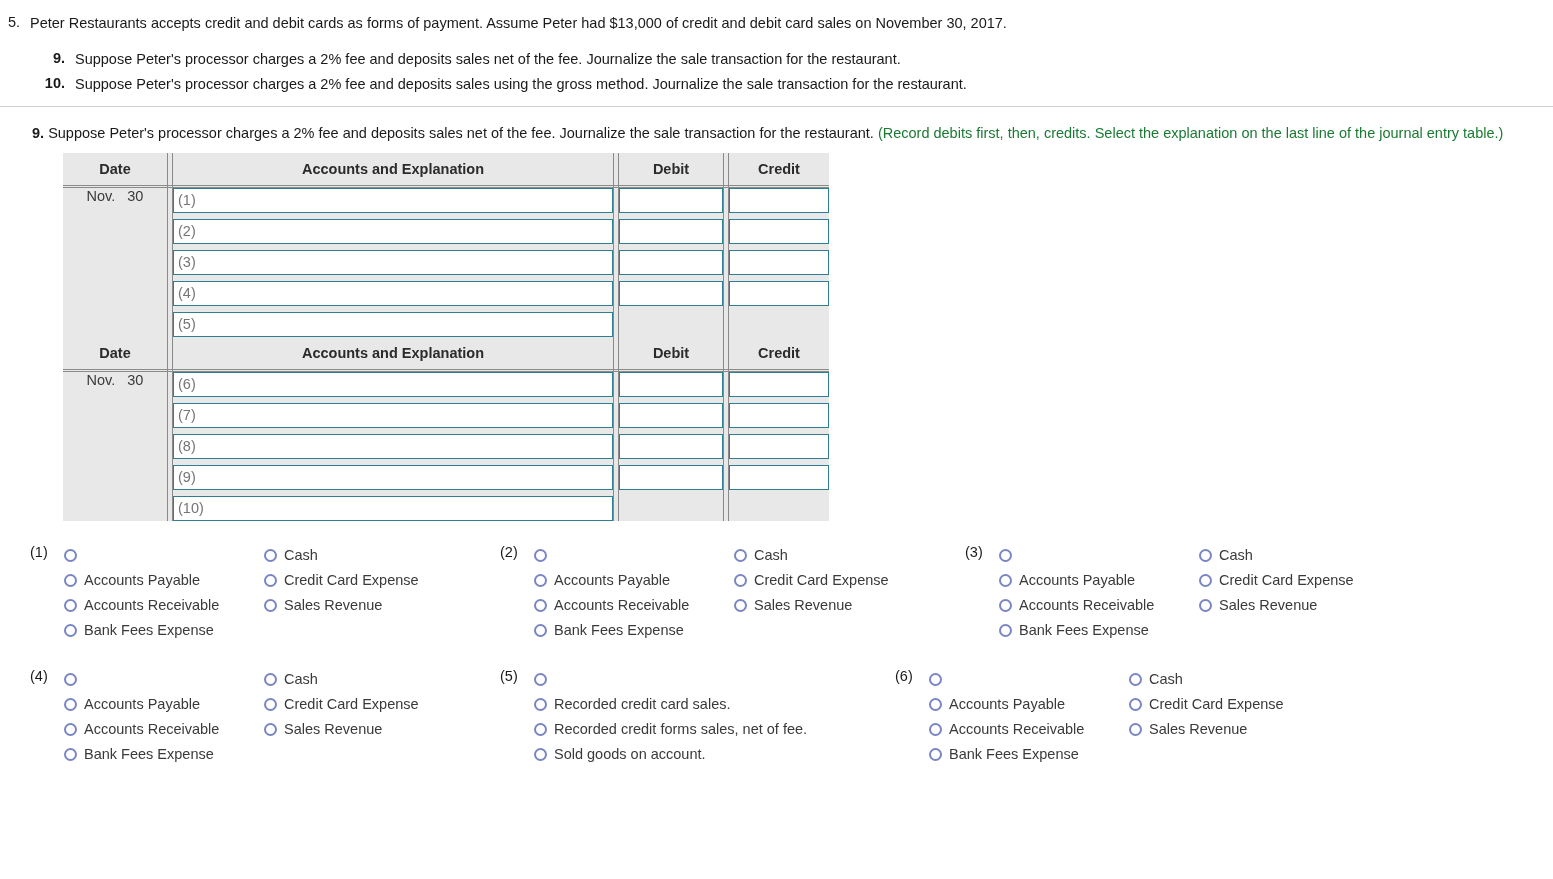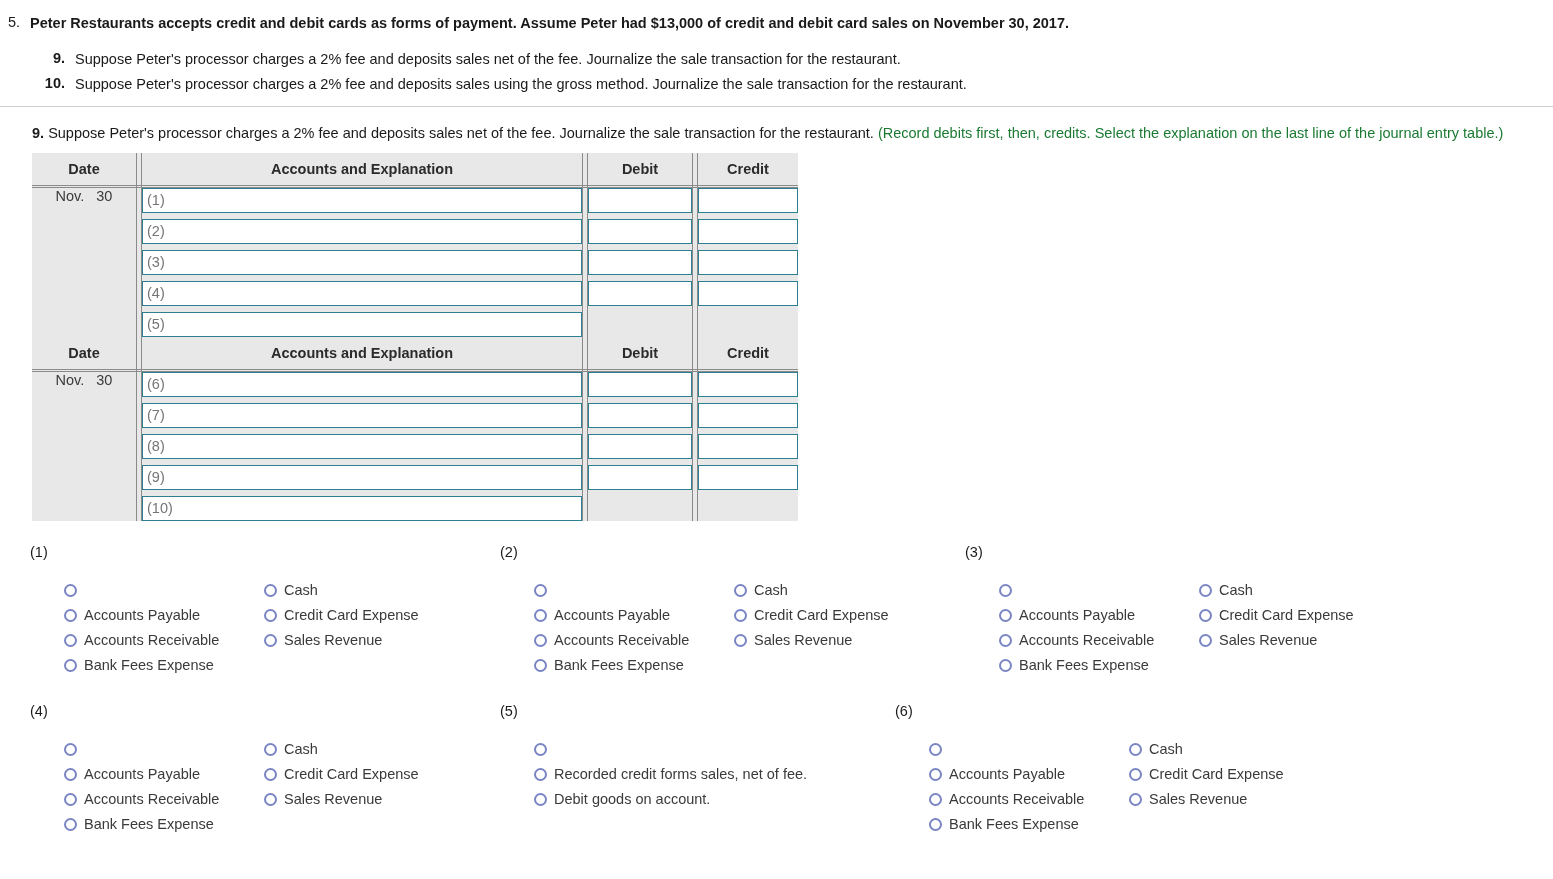--- a/index.html
+++ b/index.html
@@ -16,21 +16,21 @@
     -webkit-font-smoothing: antialiased;
   }
 
   
   .problem-wrap { padding: 14px 0 0 0; }
   .problem-row { display: flex; align-items: flex-start; }
   .problem-num {
     width: 30px; text-align: right; padding-right: 10px;
     font-size: 14.5px; color: #1a1a1a; flex: 0 0 auto;
   }
-  .problem-text { font-size: 14.5px; color: #1a1a1a; line-height: 1.25; font-weight: bold; }
+  .problem-text { font-size: 14.5px; color: #1a1a1a; line-height: 1.25; }
 
   .sub-list { margin-top: 18px; }
   .sub-row { display: flex; align-items: flex-start; margin-bottom: 7px; }
   .sub-num {
     width: 75px; text-align: right; padding-right: 10px;
     font-weight: bold; font-size: 14.5px; flex: 0 0 auto;
   }
   .sub-text { font-size: 14.5px; line-height: 1.25; }
 
   .divider {
@@ -47,20 +47,21 @@
   .req-head .rnum { font-weight: bold; }
   .hint { color: #1a7a32; }
 
   
   .jtable {
     border-collapse: separate;
     border-spacing: 0;
     background: #0f766e;
     font-size: 14px;
     table-layout: fixed;
+    margin-left: 31px;
   }
   .jtable td, .jtable th { padding: 0; vertical-align: top; }
 
   .col-date    { width: 104px; }
   .col-sep     { width: 6px; }
   .col-acct    { width: 440px; }
   .col-debit   { width: 104px; }
   .col-credit  { width: 100px; }
 
   .hdr-cell {
@@ -116,21 +117,21 @@
 
   
   .options { padding-left: 30px; margin-top: 22px; }
   .opt-row { display: flex; }
   .opt-group { display: flex; align-items: flex-start; }
   .grp-label {
     font-size: 14.5px; color: #1a1a1a;
     padding-top: 1px; flex: 0 0 auto; width: 34px;
   }
   .grp-cols { display: flex; }
-  .opt-col { display: flex; flex-direction: column; margin-top: 35px; }
+  .opt-col { display: flex; flex-direction: column; }
   .opt {
     display: flex; align-items: center;
     height: 25px;
     font-size: 14.5px; color: #3a3a3a;
     white-space: nowrap;
   }
   .radio {
     width: 13px; height: 13px;
     border: 2px solid #7a85c4;
     border-radius: 50%;
@@ -538,25 +539,29 @@
     <div class="opt-group" style="width:395px">
       <div class="grp-label">(5)</div>
       <div class="grp-cols">
         <div class="opt-col">
           <div class="opt empty">
               <span class="radio"></span>
               <span class="opt-label"></span>
             </div>
           <div class="opt">
               <span class="radio"></span>
+              <span class="opt-label">Recorded credit card sales.</span>
+            </div>
+          <div class="opt">
+              <span class="radio"></span>
               <span class="opt-label">Recorded credit forms sales, net of fee.</span>
             </div>
           <div class="opt">
               <span class="radio"></span>
-              <span class="opt-label">Debit goods on account.</span>
+              <span class="opt-label">Sold goods on account.</span>
             </div>
         </div>
       </div>
     </div>
 
     <div class="opt-group">
       <div class="grp-label">(6)</div>
       <div class="grp-cols">
         <div class="opt-col" style="width:200px">
           <div class="opt empty">

